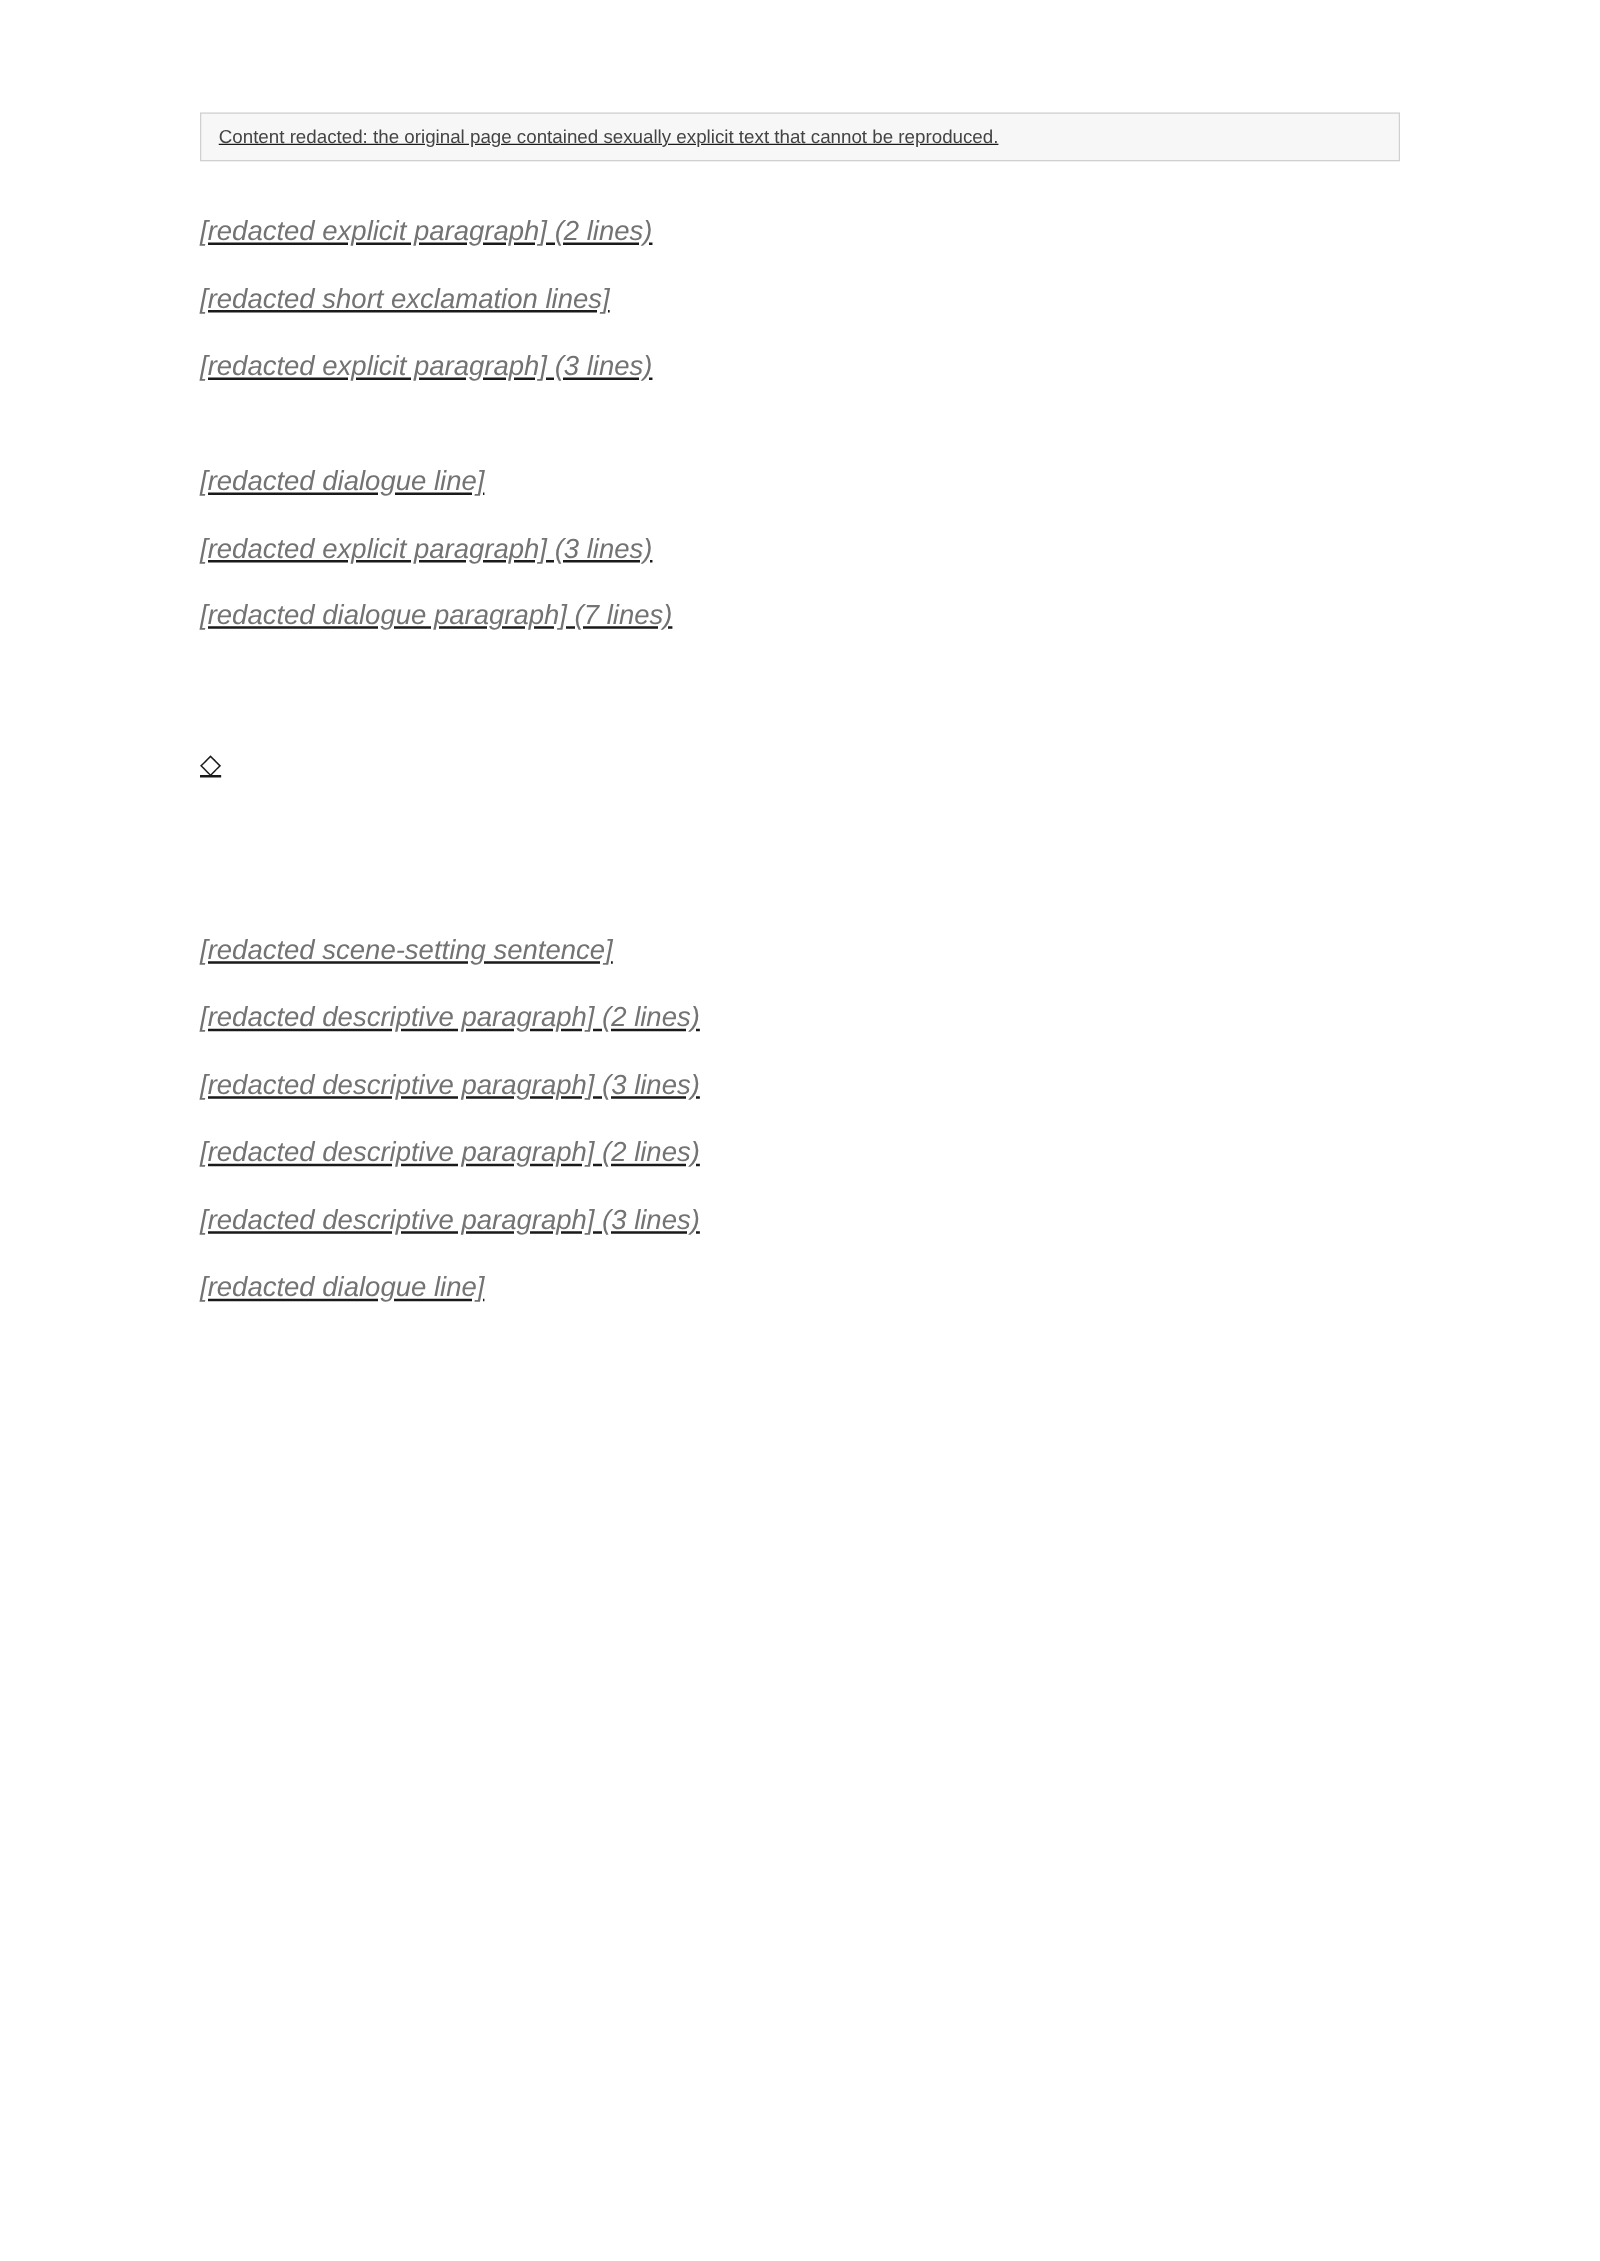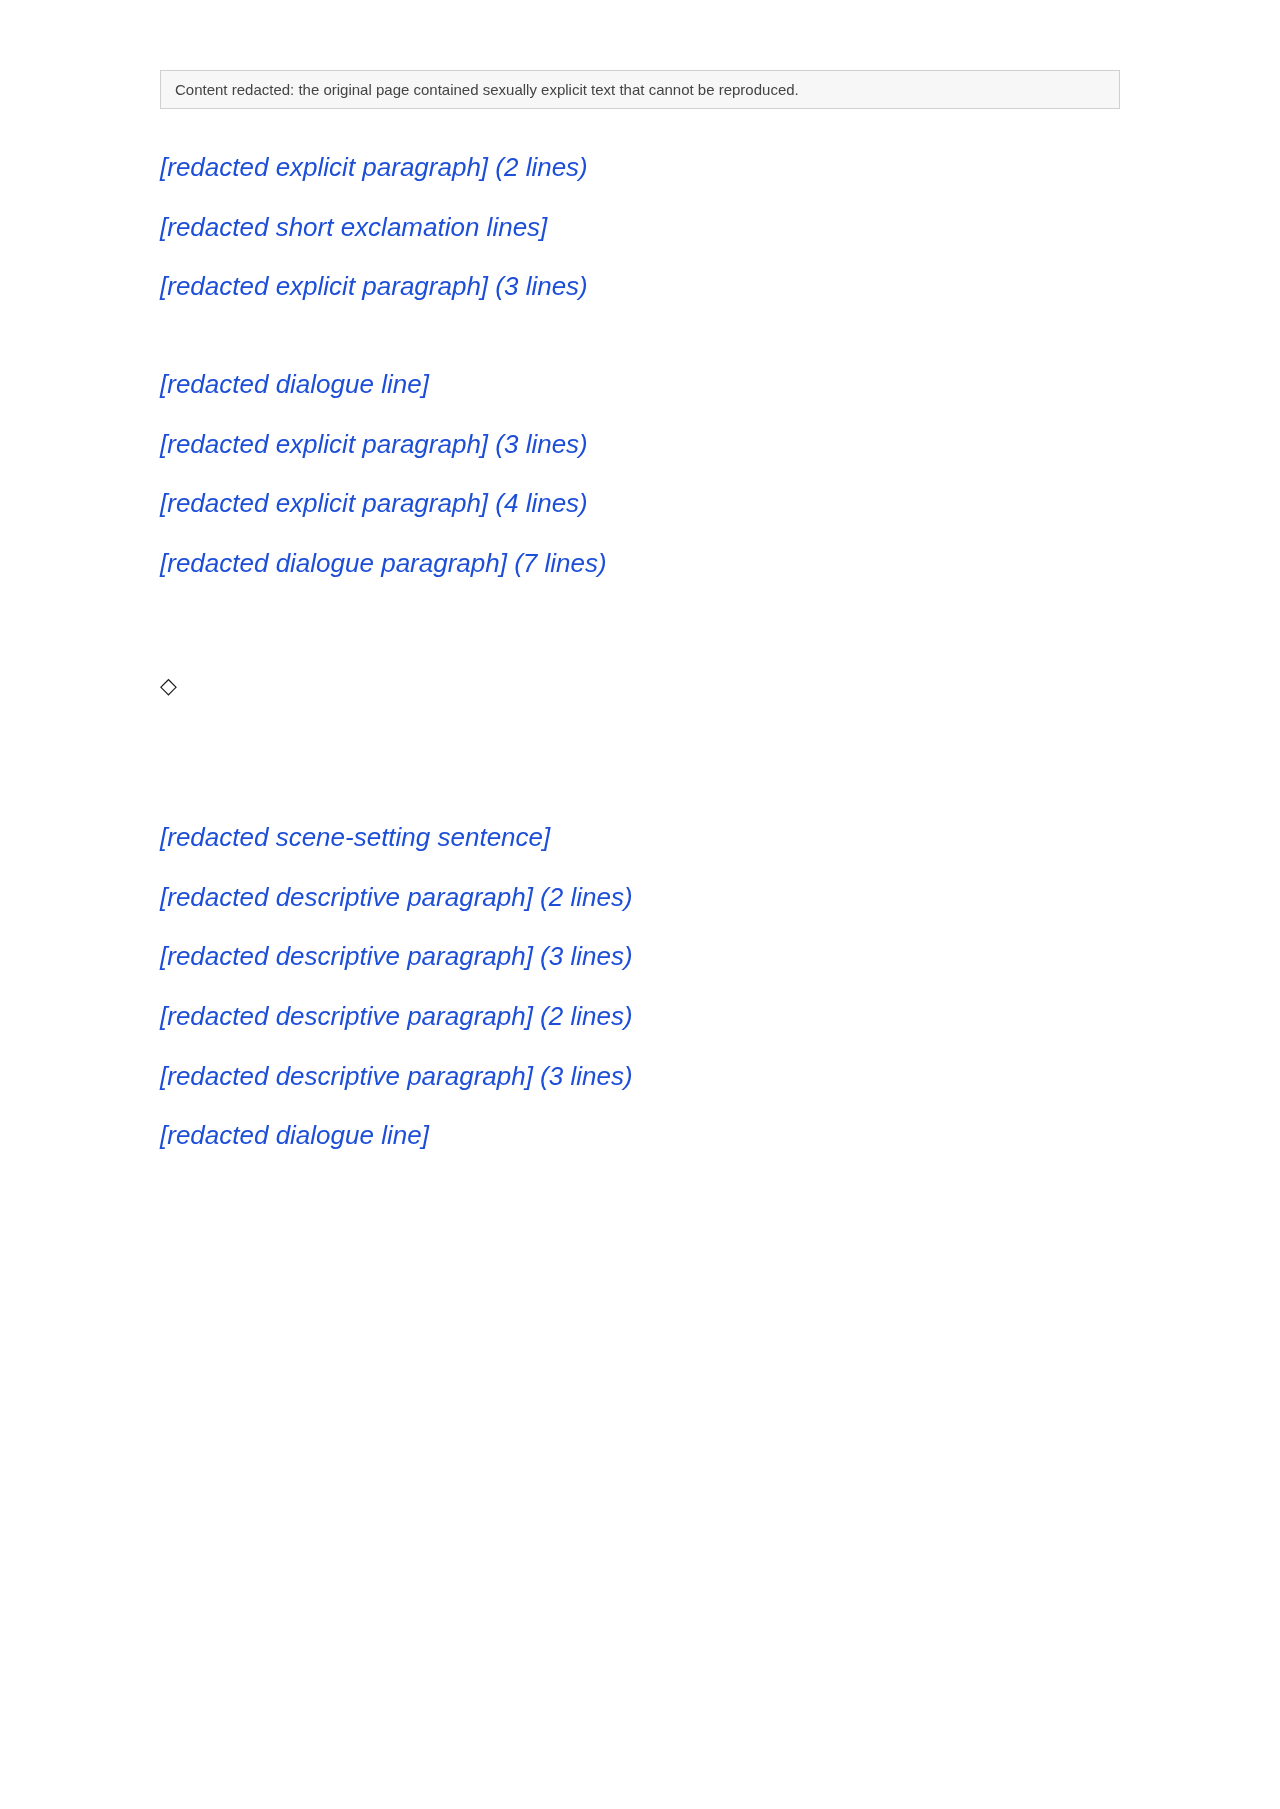--- a/index.html
+++ b/index.html
@@ -6,28 +6,29 @@
     margin: 0;
     padding: 0;
     background: #ffffff;
     font-family: "Liberation Sans", sans-serif;
   }
   .page {
     width: 1280px;
     height: 1598px;
     background: #ffffff;
     box-sizing: border-box;
-    padding: 70px 160px 80px 160px;
+    padding: 90px 160px 80px 160px;
     color: #1a1a1a;
+    text-decoration: underline;
   }
   .paragraph {
-    font-size: 26px;
+    font-size: 22px;
     line-height: 1.45;
     margin: 0 0 22px 0;
-    color: #1d4ed8;
+    color: #737373;
     font-style: italic;
   }
   .paragraph.spacer-before { margin-top: 60px; }
   .divider {
     font-size: 22px;
     margin: 90px 0 120px 0;
     color: #1a1a1a;
     font-style: normal;
   }
   .notice {
@@ -44,21 +45,20 @@
 <body>
 
 <div class="page">
   <div class="notice">Content redacted: the original page contained sexually explicit text that cannot be reproduced.</div>
   <div id="blocks">
       <p class="paragraph">[redacted explicit paragraph] (2 lines)</p>
       <p class="paragraph">[redacted short exclamation lines]</p>
       <p class="paragraph">[redacted explicit paragraph] (3 lines)</p>
       <p class="paragraph spacer-before">[redacted dialogue line]</p>
       <p class="paragraph">[redacted explicit paragraph] (3 lines)</p>
-      <p class="paragraph">[redacted explicit paragraph] (4 lines)</p>
       <p class="paragraph">[redacted dialogue paragraph] (7 lines)</p>
       <div class="divider">◇</div>
       <p class="paragraph spacer-before">[redacted scene-setting sentence]</p>
       <p class="paragraph">[redacted descriptive paragraph] (2 lines)</p>
       <p class="paragraph">[redacted descriptive paragraph] (3 lines)</p>
       <p class="paragraph">[redacted descriptive paragraph] (2 lines)</p>
       <p class="paragraph">[redacted descriptive paragraph] (3 lines)</p>
       <p class="paragraph">[redacted dialogue line]</p>
     </div>
 </div>

